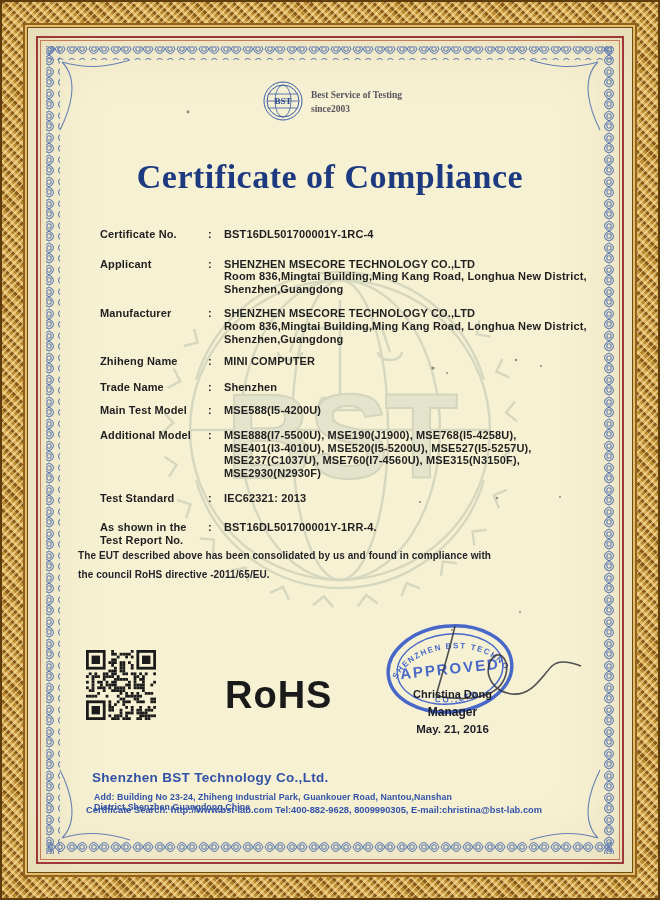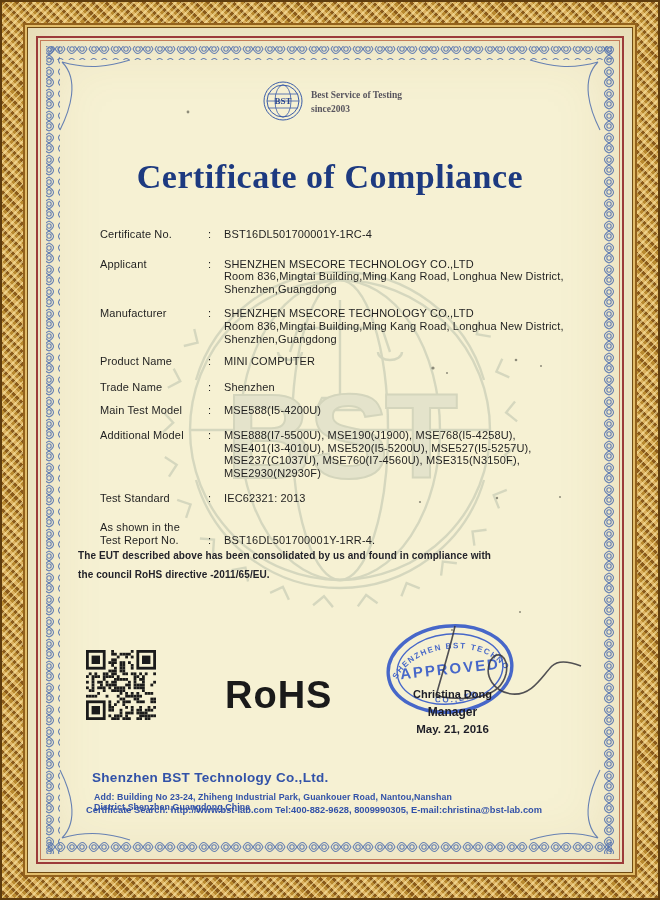--- a/index.html
+++ b/index.html
@@ -22,33 +22,33 @@
   .abs{position:absolute;}
   
   .logo-tagline{position:absolute;left:311px;top:88px;color:#58555e;
                 font-family:"Liberation Serif",serif;font-weight:bold;font-size:9.5px;line-height:14px;}
   .cert-title{position:absolute;left:0;top:158px;width:660px;text-align:center;
               font-family:"Liberation Serif",serif;font-weight:bold;font-size:34px;
               color:var(--navy_title);letter-spacing:.5px;}
   
   #fields{position:absolute;left:100px;top:228px;width:488px;}
   .field-row{display:flex;font-size:11px;line-height:12.6px;color:var(--text_dark);
-             font-weight:normal;letter-spacing:.15px;}
+             font-weight:bold;letter-spacing:.15px;}
   .flabel{width:108px;flex:none;}
   .fcolon{width:16px;flex:none;}
   .fvalue{flex:1;}
   .field-row:nth-child(1){margin-bottom:17px}
   .field-row:nth-child(2){margin-bottom:12px}
   .field-row:nth-child(3){margin-bottom:10px}
   .field-row:nth-child(4){margin-bottom:13px}
   .field-row:nth-child(5){margin-bottom:11px}
   .field-row:nth-child(6){margin-bottom:12px}
   .field-row:nth-child(7){margin-bottom:13px}
   .field-row:nth-child(8){margin-bottom:16px}
-  .field-row:nth-child(9){align-items:flex-end}
+  .field-row:nth-child(9){align-items:flex-start}
   
   .statement{position:absolute;left:78px;top:546px;width:512px;font-size:10px;
              line-height:19px;font-weight:bold;color:#23232a;letter-spacing:.1px;}
   
   .rohs{position:absolute;left:225px;top:674px;width:150px;text-align:left;
         font-size:38px;font-weight:bold;color:#1a1a1a;letter-spacing:1px;}
   .stamp-text{fill:var(--stamp_blue);font-weight:bold;}
   .stamp-ellipse{stroke:var(--stamp_blue);fill:none;}
   .sig-path{stroke:#34343c;fill:none;stroke-width:1.6;opacity:.85;}
   .signatory{position:absolute;left:375px;top:688px;width:155px;text-align:center;
@@ -175,21 +175,21 @@
         </div>
         <div class="fcolon">:</div>
         <div class="fvalue">
           <div>SHENZHEN MSECORE TECHNOLOGY CO.,LTD</div>
           <div>Room 836,Mingtai Building,Ming Kang Road, Longhua New District,</div>
           <div>Shenzhen,Guangdong</div>
         </div>
       </div>
       <div class="field-row">
         <div class="flabel">
-          <div>Product Name</div>
+          <div>Zhiheng Name</div>
         </div>
         <div class="fcolon">:</div>
         <div class="fvalue">
           <div>MINI COMPUTER</div>
         </div>
       </div>
       <div class="field-row">
         <div class="flabel">
           <div>Trade Name</div>
         </div>

